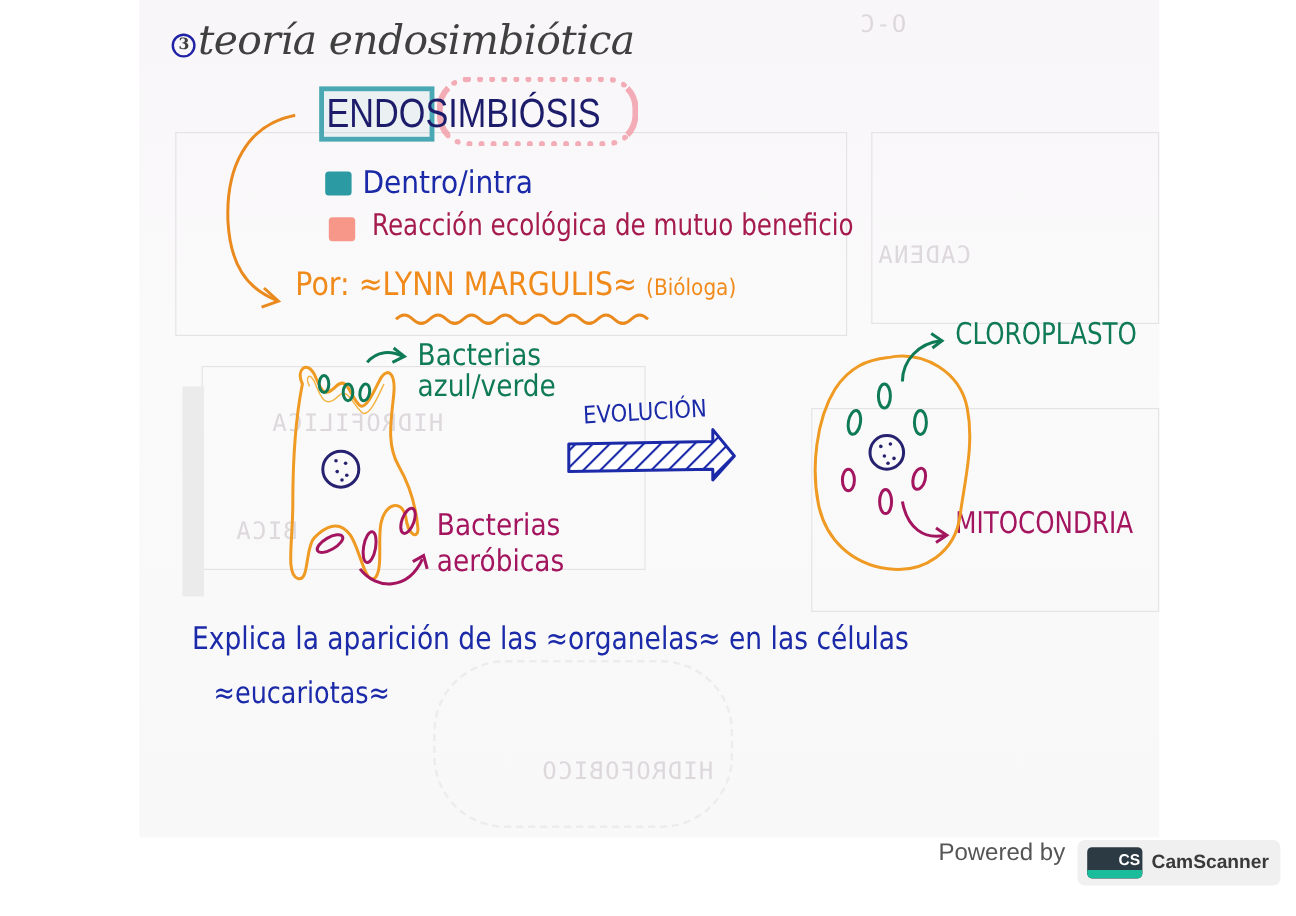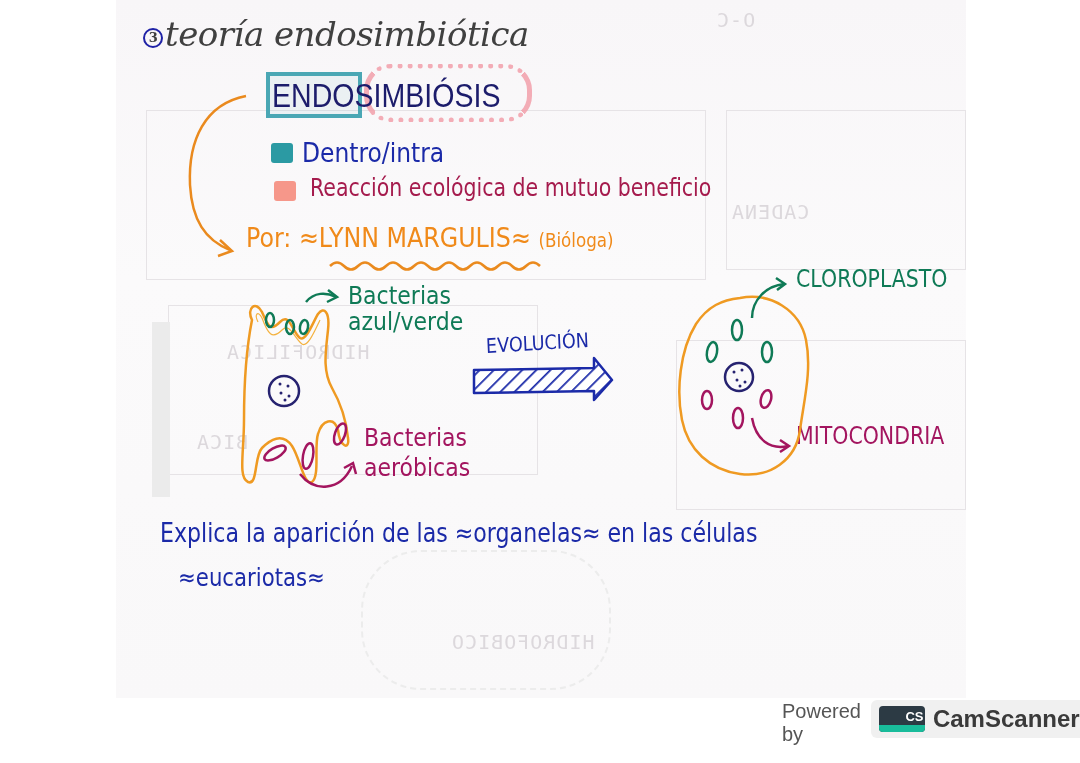--- a/index.html
+++ b/index.html
@@ -71,21 +71,21 @@
       display: flex; align-items: center; height: 38px; padding: 0 10px 0 8px;
       background: #f0f0f0; border-radius: 6px;
     }
     .cs-logo {
       width: 46px; height: 26px; border-radius: 4px; background: #2c3a44; color: #fff;
       font-family: "Liberation Sans", sans-serif; font-weight: bold; font-size: 13px;
       display: flex; align-items: flex-start; justify-content: center; padding-top: 3px;
       position: relative; overflow: hidden; margin-right: 8px; padding-left: 25px;
     }
     .cs-logo::after { content: ""; position: absolute; left: 0; bottom: 0; width: 100%; height: 7px; background: #19bc9b; }
-    .cs-name { font-family: "Liberation Sans", sans-serif; font-size: 24px; color: #3a3a3a; font-weight: bold; }
+    .cs-name { font-family: "Liberation Sans", sans-serif; font-size: 16px; color: #3a3a3a; font-weight: bold; }
   </style>
 </head>
 <body>
 
 <div class="page">
 
   <div class="ghost" style="left:30px; top:110px; width:560px; height:170px;"></div>
   <div class="ghost" style="left:610px; top:110px; width:240px; height:160px;"></div>
   <div class="ghost" style="left:52px; top:305px; width:370px; height:170px;"></div>
   <div class="ghost-dark" style="left:36px; top:322px; width:18px; height:175px;"></div>

